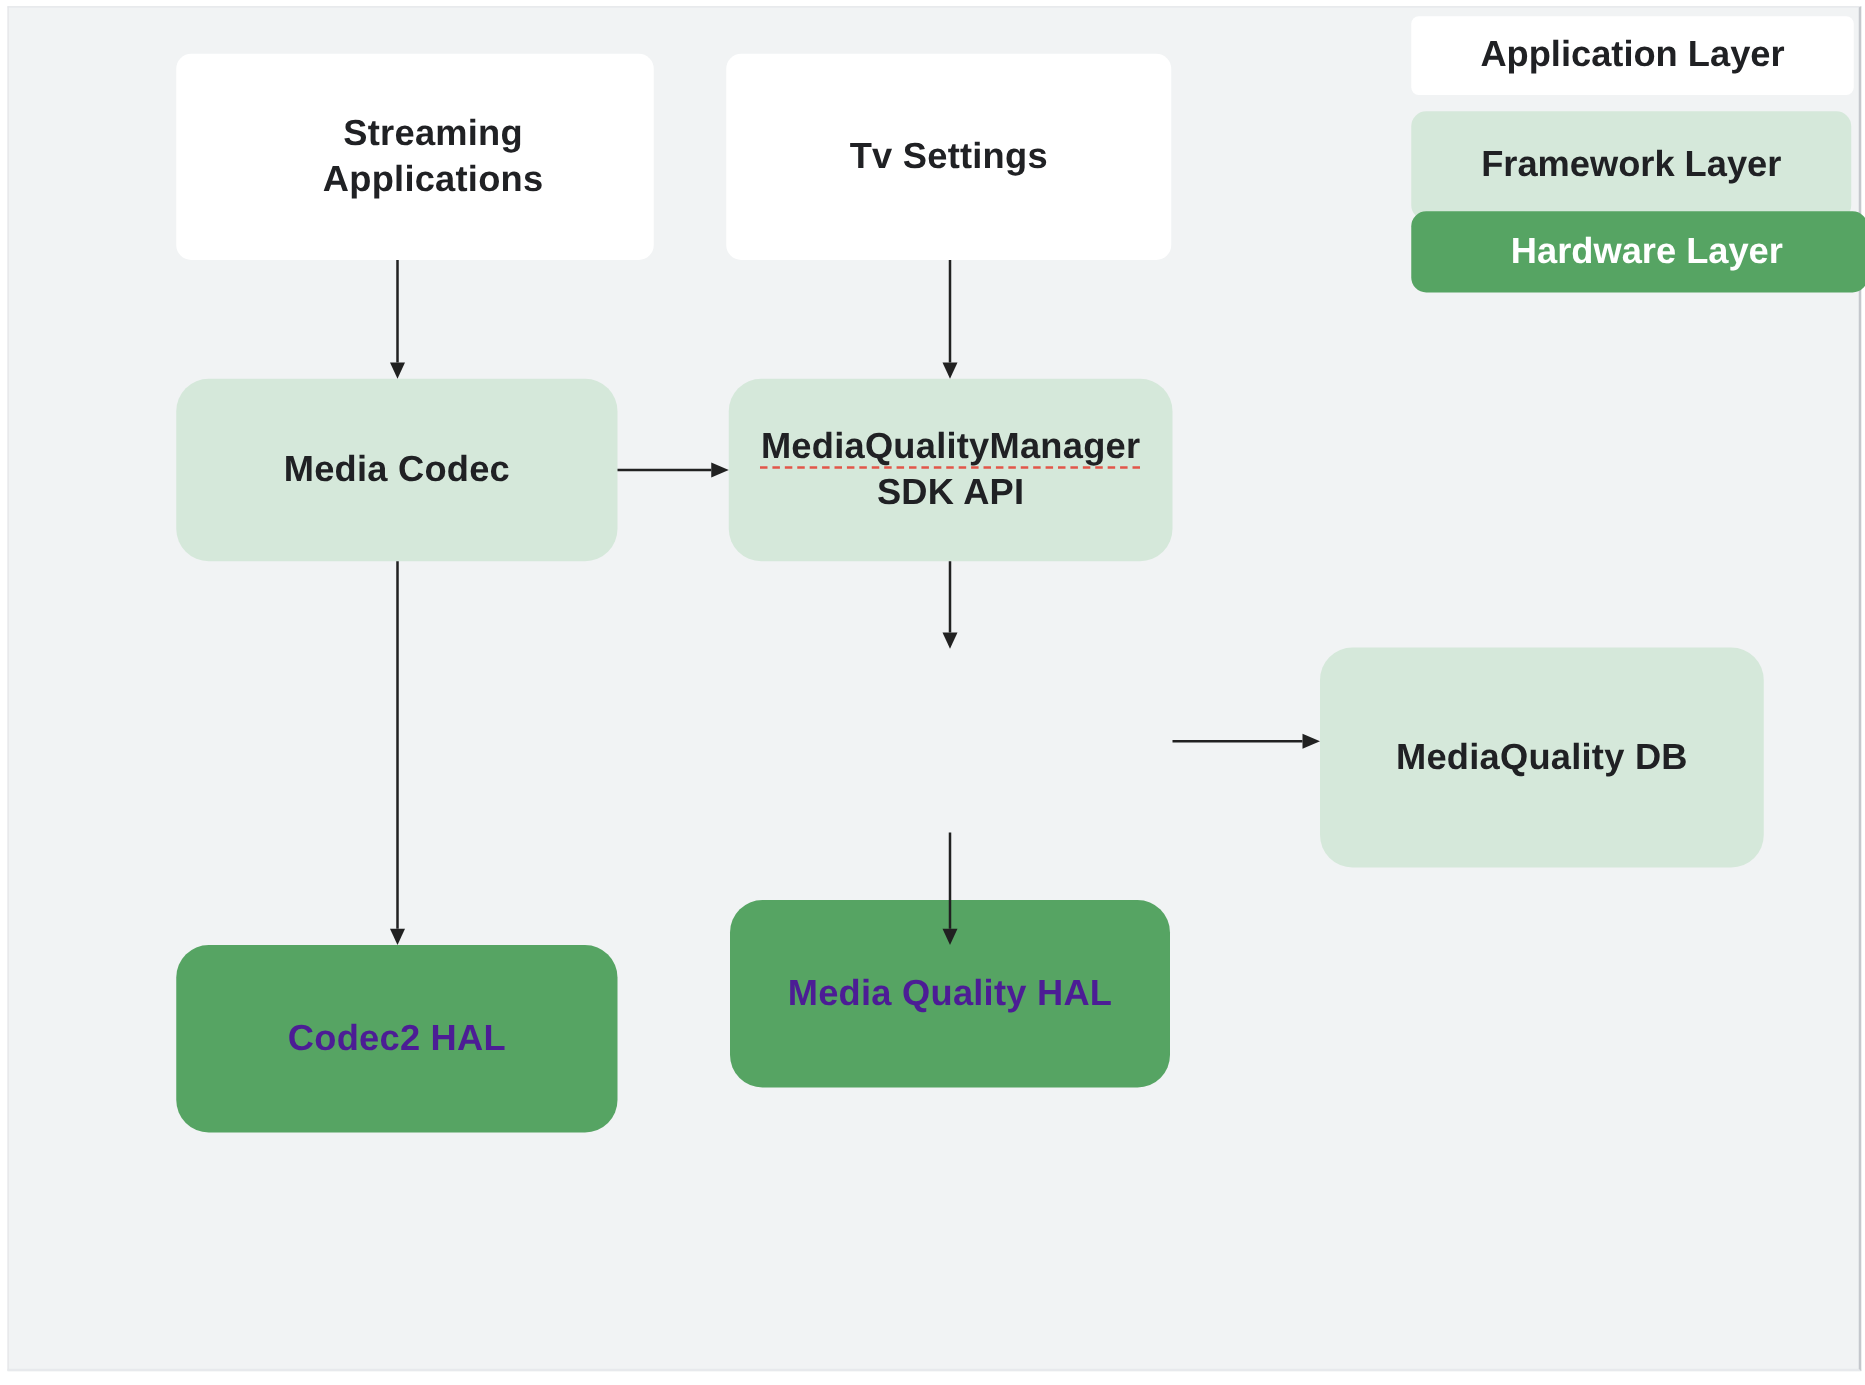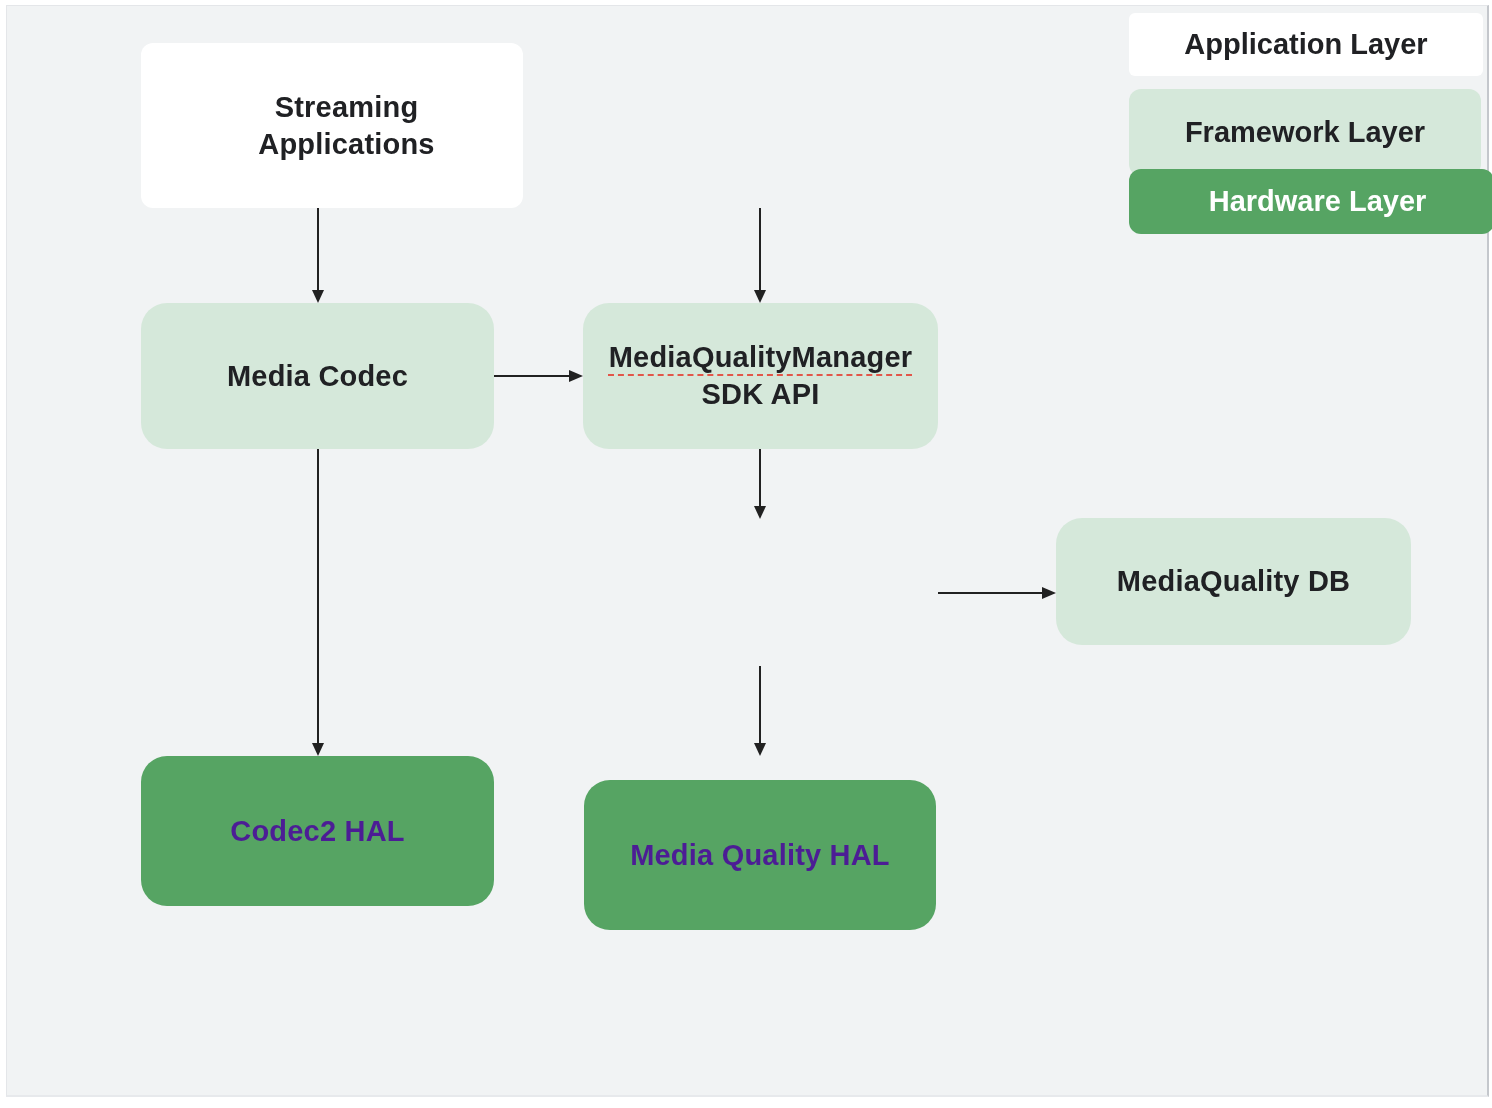--- a/index.html
+++ b/index.html
@@ -93,23 +93,23 @@
     border-bottom: 6px solid transparent;
     border-left: 14px solid #212121;
   }
 
   
   #node-streaming-apps { left: 134px; top: 37px;  width: 353px; height: 165px; padding-left: 29px; }
   #node-tv-settings    { left: 574px; top: 37px;  width: 356px; height: 165px; }
   #node-media-codec    { left: 134px; top: 297px; width: 353px; height: 146px; align-items: center; }
   #node-mqm-sdk        { left: 576px; top: 297px; width: 355px; height: 146px; }
   #node-mq-service     { left: 576px; top: 513px; width: 355px; height: 147px; }
-  #node-mq-db          { left: 1049px; top: 512px; width: 355px; height: 127px; }
+  #node-mq-db          { left: 1049px; top: 512px; width: 355px; height: 176px; }
   #node-codec2-hal     { left: 134px; top: 750px; width: 353px; height: 150px; }
-  #node-mq-hal         { left: 577px; top: 774px; width: 352px; height: 150px; }
+  #node-mq-hal         { left: 577px; top: 714px; width: 352px; height: 150px; }
 
   
   #legend-application { left: 1122px; top: 7px;   width: 354px; height: 63px; text-align: center; }
   #legend-framework   { left: 1122px; top: 83px;  width: 352px; height: 87px; }
   #legend-hardware    { left: 1122px; top: 163px; width: 353px; height: 65px; }
 
   
   #arrow-streaming-to-media-codec { left: 310px; top: 202px; height: 82px; }
   #arrow-tv-to-mqm                { left: 752px; top: 202px; height: 82px; }
   #arrow-media-codec-to-mqm       { left: 487px; top: 369px; width: 75px; }
@@ -120,20 +120,23 @@
 </style>
 </head>
 <body>
 
 <div class="canvas">
 
   <div class="node layer-application" id="node-streaming-apps">
     <span class="narrow-label">Streaming Applications</span>
   </div>
 
+  <div class="node layer-application" id="node-tv-settings">
+    <span>Tv Settings</span>
+  </div>
 
   <div class="legend-item legend-application" id="legend-application">
     <span>Application Layer</span>
   </div>
   <div class="legend-item legend-framework" id="legend-framework">
     <span>Framework Layer</span>
   </div>
   <div class="legend-item legend-hardware" id="legend-hardware">
     <span>Hardware Layer</span>
   </div>

